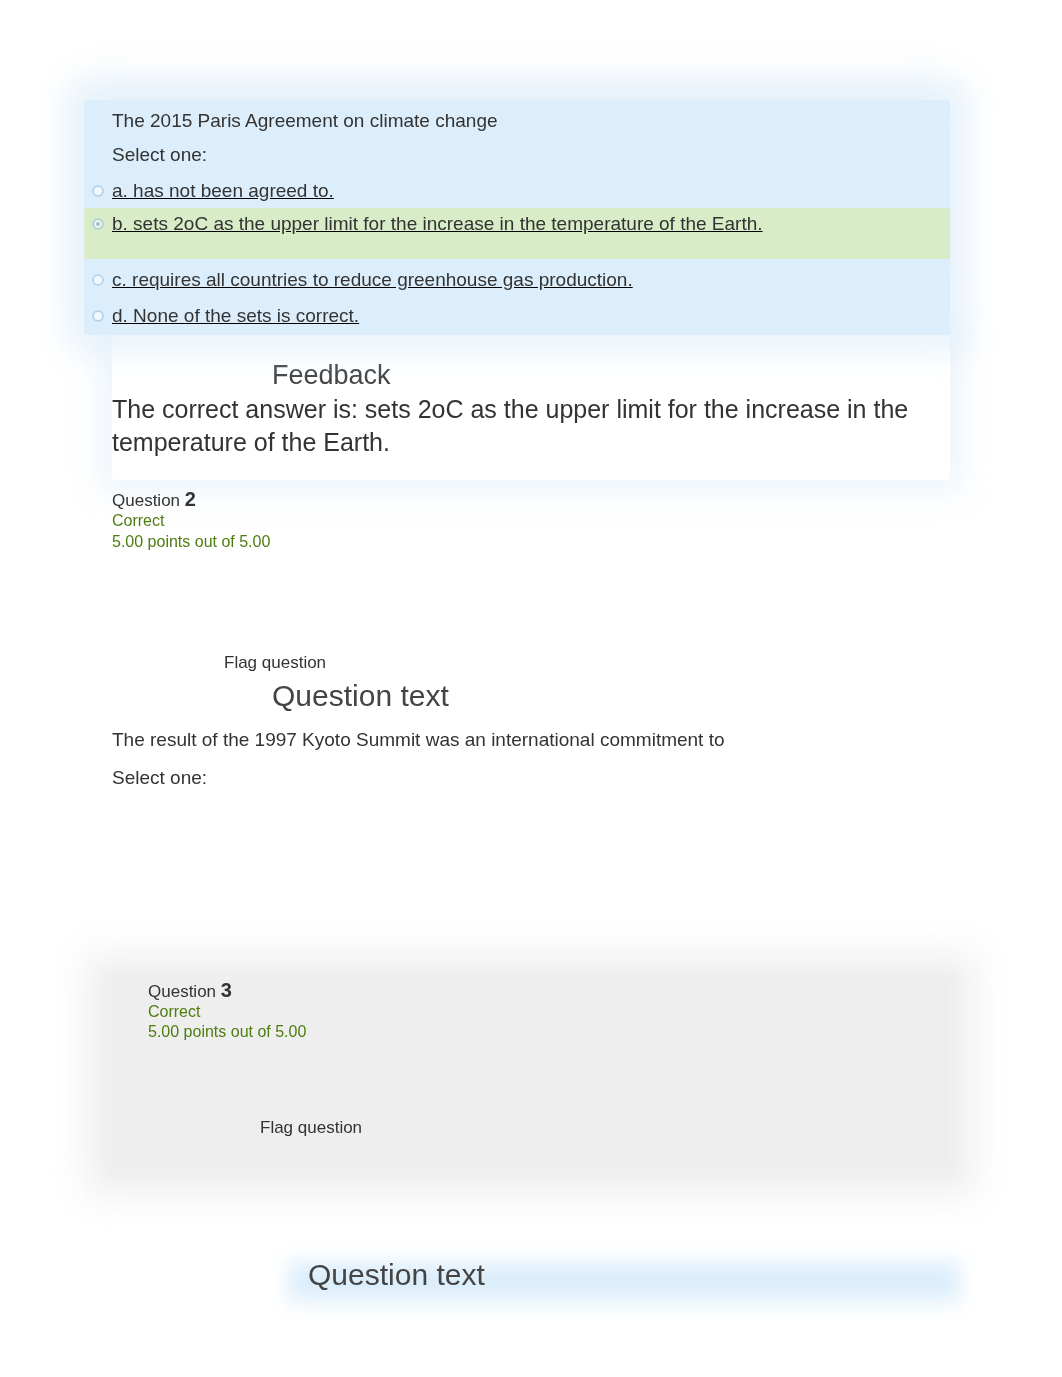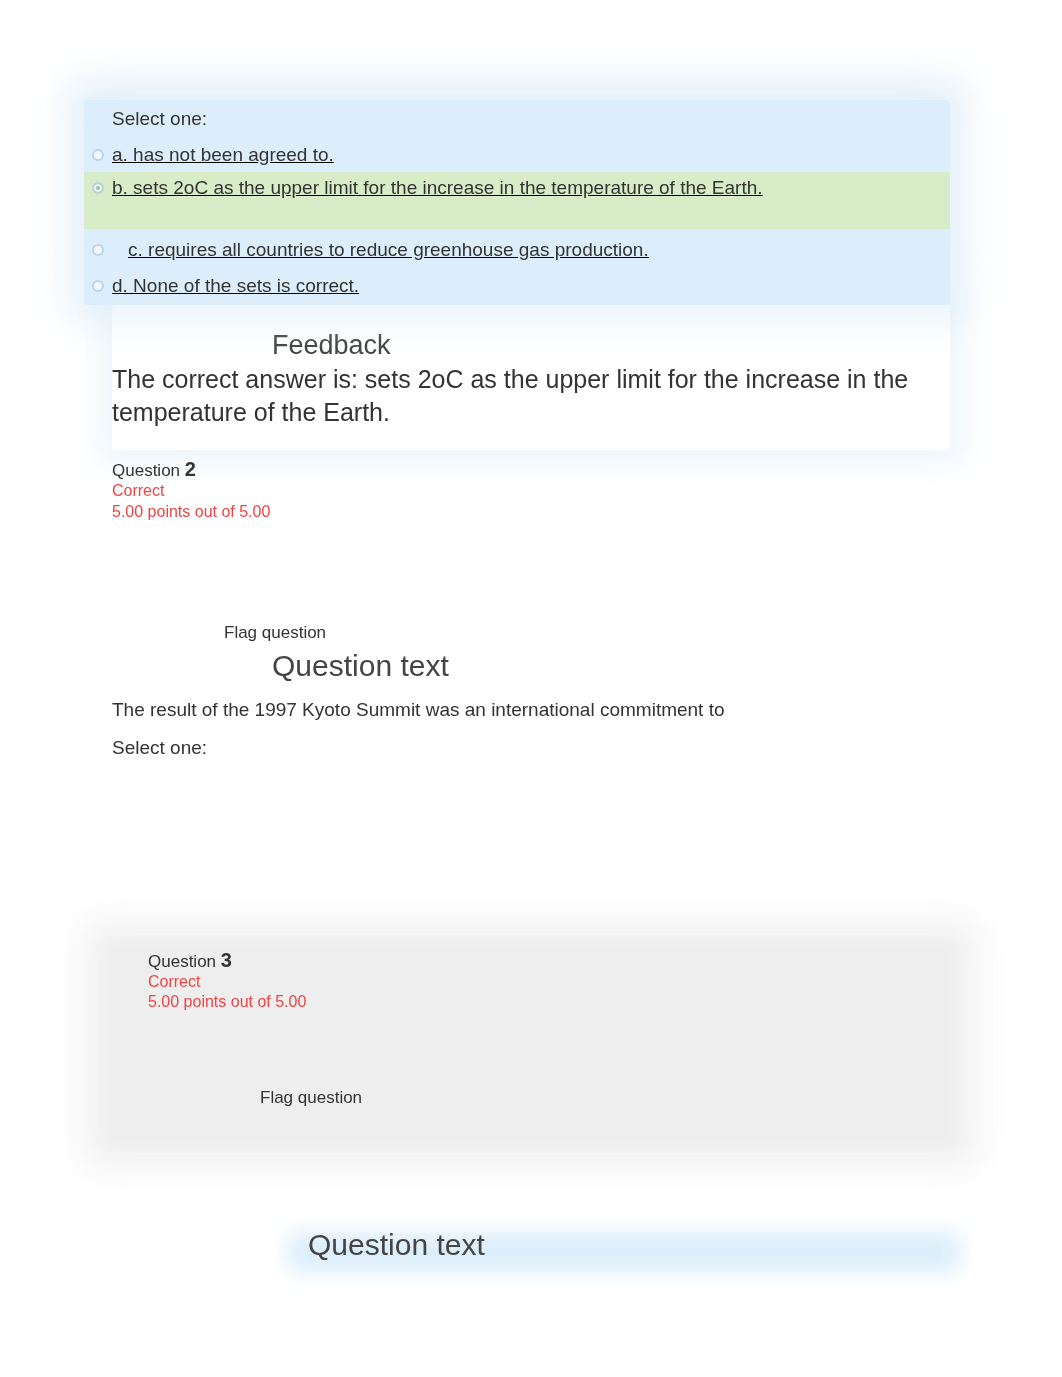--- a/index.html
+++ b/index.html
@@ -61,23 +61,23 @@
     box-shadow: inset 0 0 0 2px #fff;
   }
   .opt-row .txt {
     font-size: 19px;
     color: #333;
     flex: 1;
   }
   .opt-b {
     background: #d7ecc7;
     padding-top: 5px;
-    padding-bottom: 30px;
-  }
-  .opt-c { padding-top: 10px; padding-bottom: 10px; gap: 16px; }
+    padding-bottom: 24px;
+  }
+  .opt-c { padding-top: 10px; padding-bottom: 10px; }
   .opt-d { padding-bottom: 8px; }
 
   
   .feedback-title {
     font-family: "Segoe UI", "Trebuchet MS", sans-serif;
     font-size: 27px;
     color: #444;
     padding: 6px 0 2px 160px;
     margin-top: 18px;
   }
@@ -101,21 +101,21 @@
     font-size: 17px;
     color: #333;
   }
   .q-head .line1 .num {
     font-family: "Segoe UI", "Trebuchet MS", sans-serif;
     font-weight: bold;
     font-size: 20px;
   }
   .q-head .line2, .q-head .line3 {
     font-size: 16px;
-    color: #ef4444;
+    color: #4d7c0f;
     line-height: 1.3;
   }
   .flag {
     font-size: 17px;
     color: #333;
     margin: 100px 0 6px 112px;
   }
   .qtext-title {
     font-family: "Segoe UI", "Trebuchet MS", sans-serif;
     font-size: 30px;
@@ -170,20 +170,21 @@
     position: relative;
   }
 
 </style>
 </head>
 <body>
 
 <div class="content">
 
   <div class="answer-block">
+    <div class="q-text-row">The 2015 Paris Agreement on climate change</div>
     <div class="select-row">Select one:</div>
 
     <div class="opt-row">
       <div class="radio">
           <span></span>
         </div>
       <div class="txt">a. has not been agreed to.</div>
     </div>
 
     <div class="opt-row opt-b">

